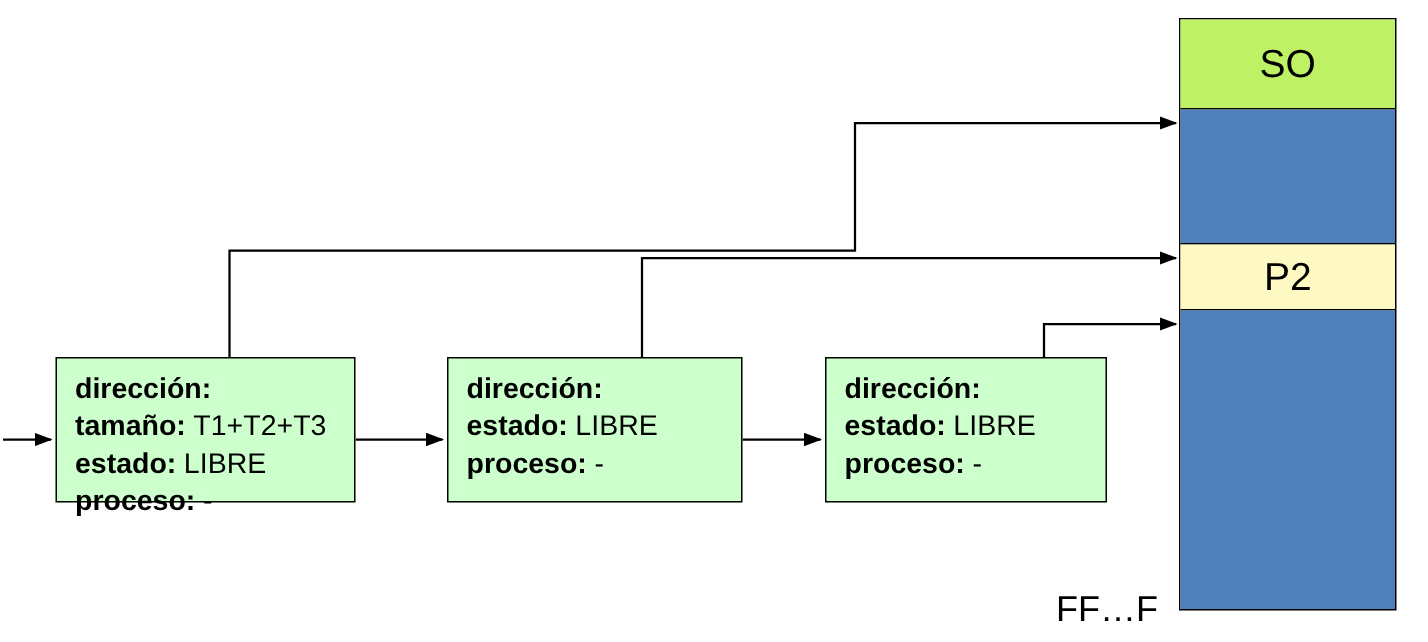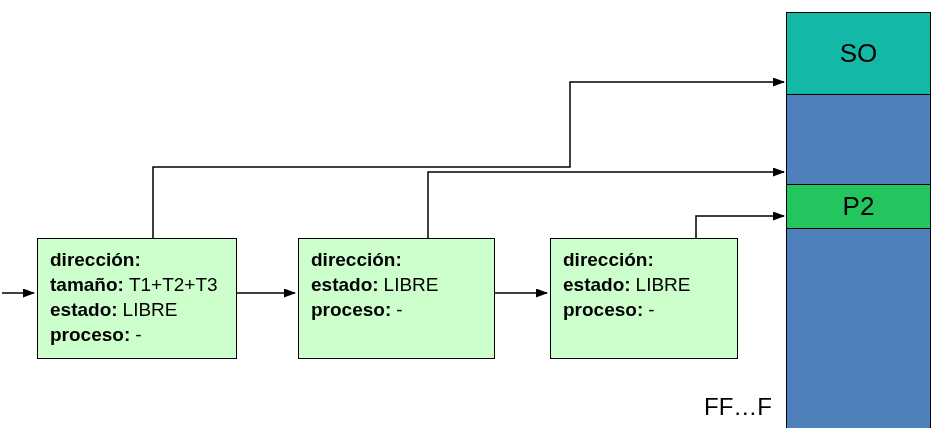--- a/index.html
+++ b/index.html
@@ -9,21 +9,21 @@
     background:#ffffff;
     font-family:"Liberation Sans", sans-serif;
     overflow:hidden;
   }
   .connectors{
     position:absolute;left:0;top:0;width:952px;height:428px;
     pointer-events:none;
   }
   .node{
     position:absolute;
-    top:238px;height:121px;
+    top:238px;height:97px;
     background:#CCFFCC;
     border:1.5px solid #000;
     box-sizing:border-box;
     padding:8px 4px 0 12px;
     z-index:2;
   }
   .node .line{
     font-size:19px;
     line-height:25px;
     color:#000;
@@ -96,27 +96,27 @@
     <div class="line"><span class="lbl">proceso:</span><span class="val">-</span></div>
   </div>
 
   <div class="node node-3" style="background: rgb(204, 255, 204);">
     <div class="line"><span class="lbl">dirección:</span><span class="val"></span></div>
     <div class="line"><span class="lbl">estado:</span><span class="val">LIBRE</span></div>
     <div class="line"><span class="lbl">proceso:</span><span class="val">-</span></div>
   </div>
 
   <div class="membar">
-    <div class="seg has-border" style="height: 82px; background: #14b8a6;">
+    <div class="seg has-border" style="height: 60px; background: #bef264;">
       <span>SO</span>
     </div>
     <div class="seg has-border" style="height: 90px; background: rgb(78, 129, 188);">
       <span></span>
     </div>
-    <div class="seg has-border" style="height: 44px; background: #22c55e;">
+    <div class="seg has-border" style="height: 44px; background: #fef9c3;">
       <span>P2</span>
     </div>
     <div class="seg" style="height: 199px; background: rgb(78, 129, 188);">
       <span></span>
     </div>
   </div>
 
   <div class="addr addr-bottom">FF…F</div>
 
 </div>

